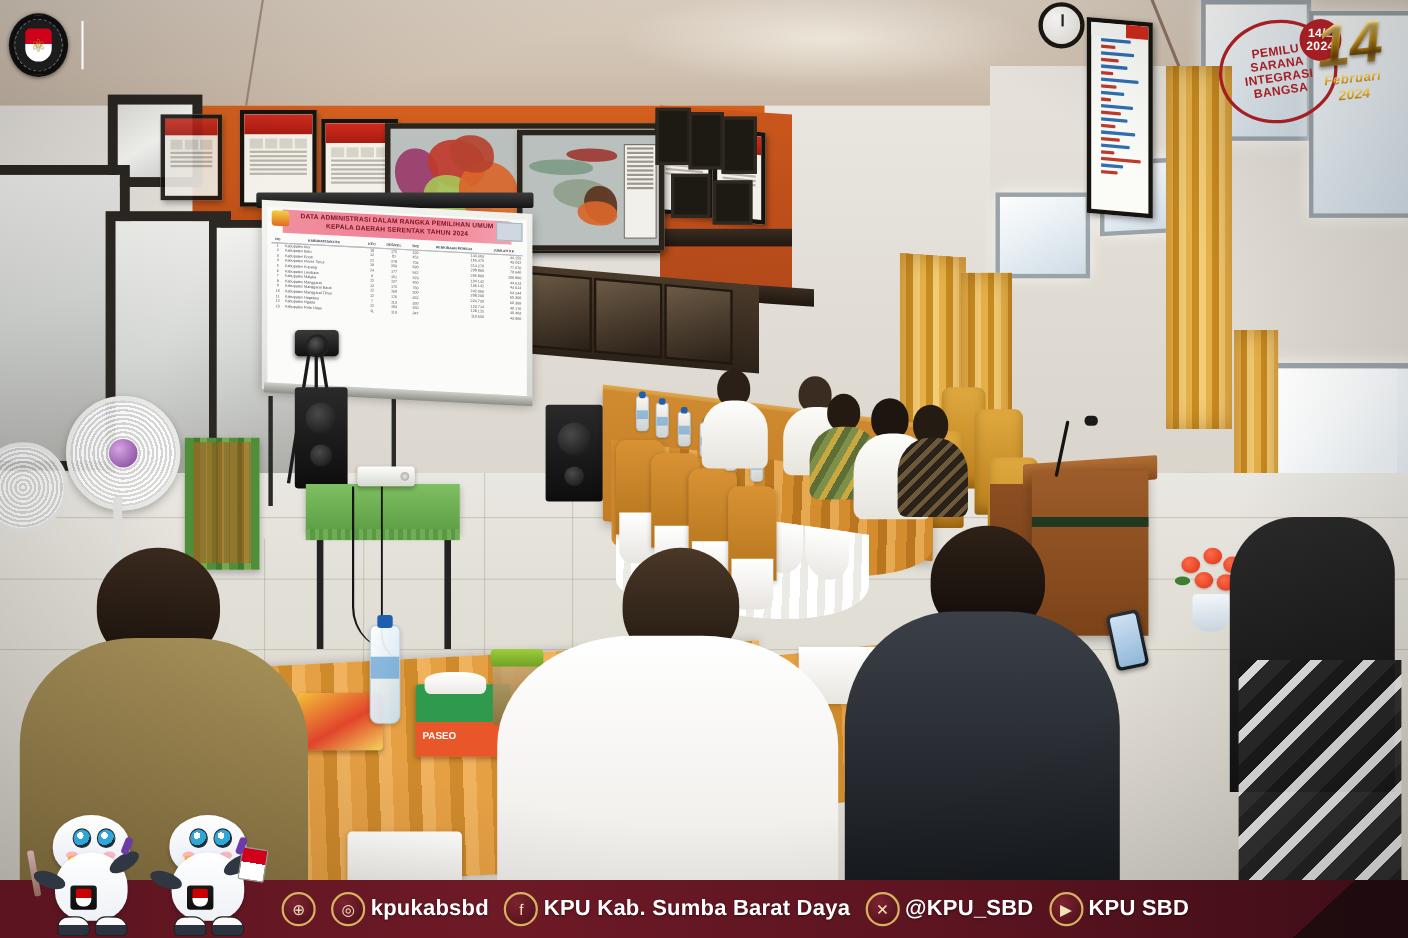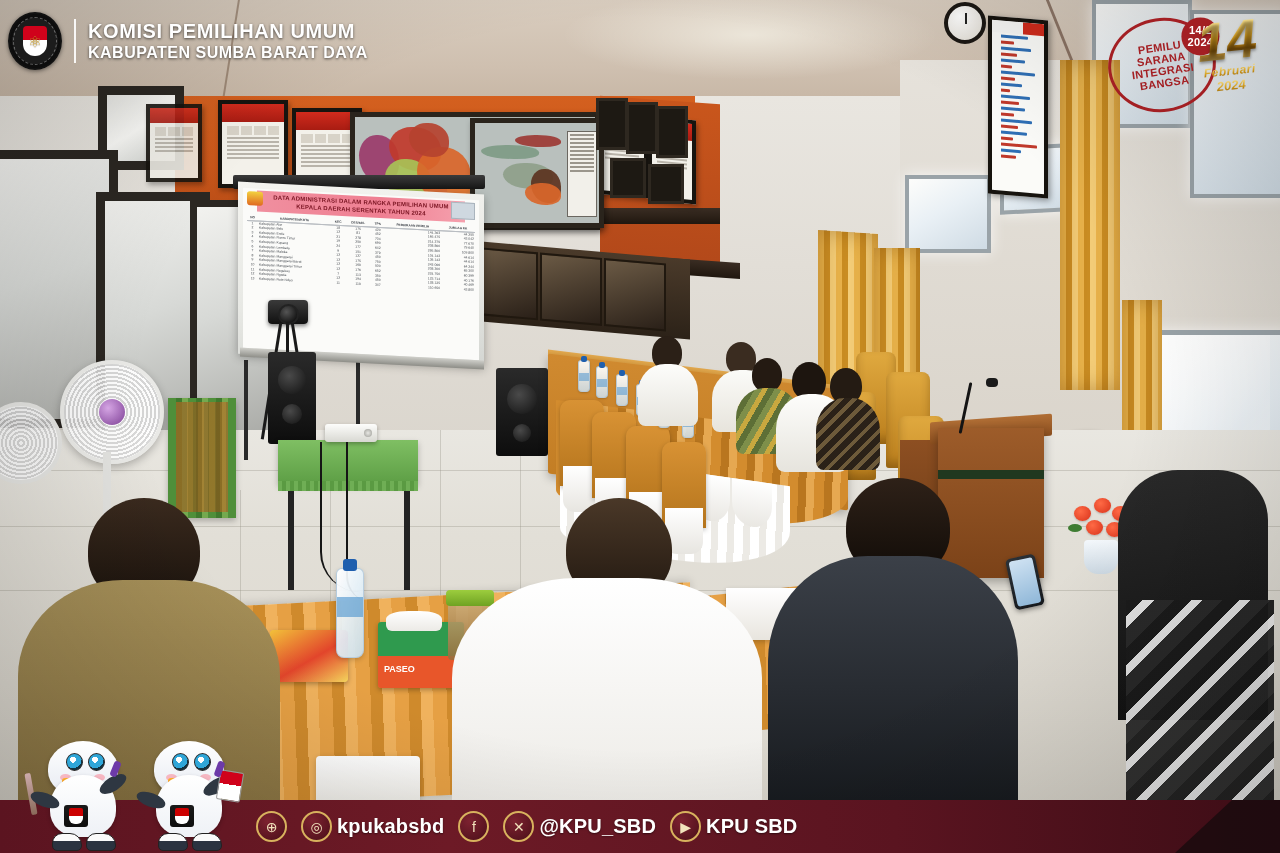--- a/index.html
+++ b/index.html
@@ -919,24 +919,20 @@
   </div>
 
   <div class="brand">
     <div class="kpu-logo">
       <div class="kpu-ring"></div>
       <div class="kpu-shield">
           <span>⚛</span>
         </div>
     </div>
     <div class="brand-divider"></div>
-    <div class="brand-txt">
-      <div class="t1">KOMISI PEMILIHAN UMUM</div>
-      <div class="t2">KABUPATEN SUMBA BARAT DAYA</div>
-    </div>
   </div>
 
   <div class="stamp">
     <span>PEMILU</span>
     <span>SARANA</span>
     <span>INTEGRASI</span>
     <span>BANGSA</span>
     <div class="stamp-badge">
       <span>14/2</span>
       <span>2024</span>
@@ -954,20 +950,21 @@
   <div class="social" id="social-list">
       <div class="sitem">
         <div class="sico">⊕</div>
       </div>
       <div class="sitem">
         <div class="sico">◎</div>
         <div class="slabel">kpukabsbd</div>
       </div>
       <div class="sitem">
         <div class="sico">f</div>
+        <div class="slabel">KPU Kab. Sumba Barat Daya</div>
       </div>
       <div class="sitem">
         <div class="sico">✕</div>
         <div class="slabel">@KPU_SBD</div>
       </div>
       <div class="sitem">
         <div class="sico">▶</div>
         <div class="slabel">KPU SBD</div>
       </div>
     </div>

